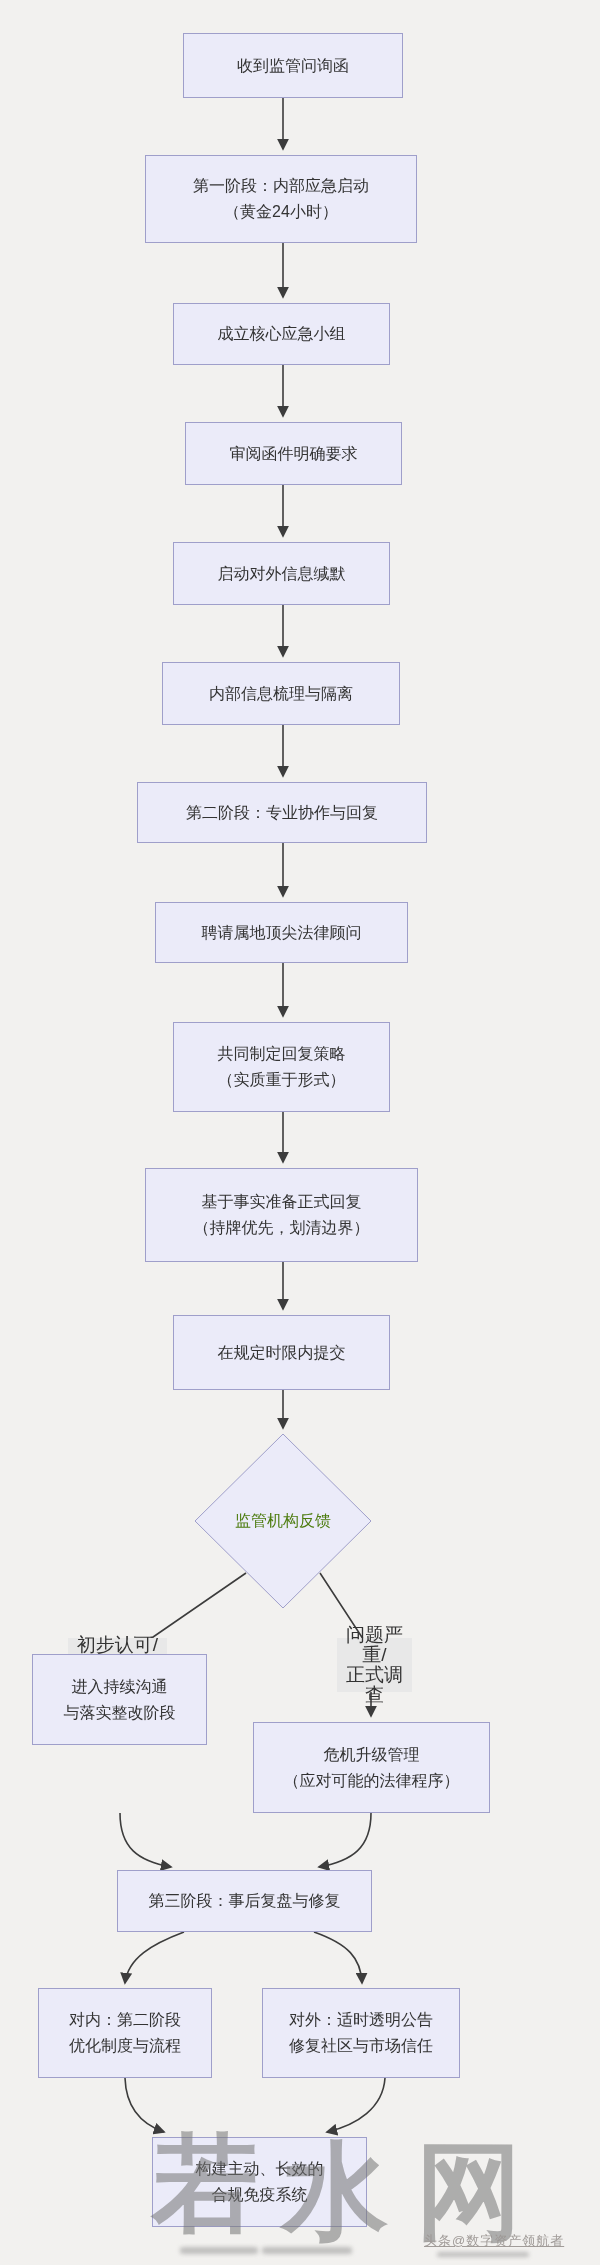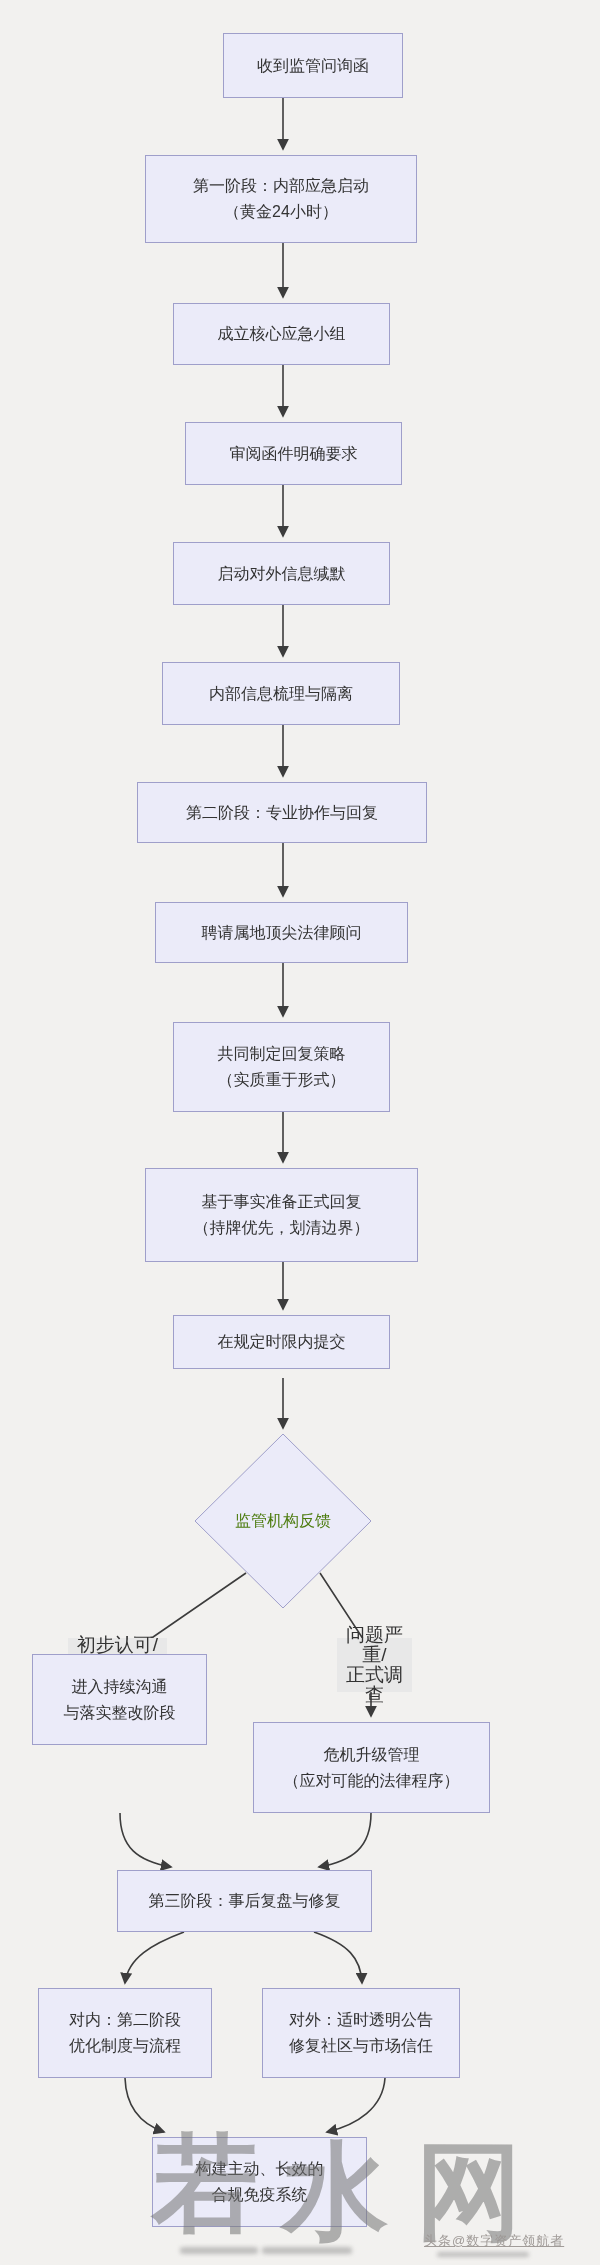--- a/index.html
+++ b/index.html
@@ -79,21 +79,21 @@
       <path d="M125,2078 C126,2108 141,2124 164,2132" marker-end="url(#arrow)"></path>
       <path d="M385,2078 C383,2108 357,2125 327,2132" marker-end="url(#arrow)"></path>
     </g>
   </svg>
 
   <div class="edge-label" style="left:68px;top:1638px;width:99px;height:54px;">初步认可/
 要求补充材料</div>
   <div class="edge-label" style="left:337px;top:1638px;width:75px;height:54px;">问题严重/
 正式调查</div>
 
-  <div class="node" style="left:183px;top:33px;width:180px;height:65px;margin-left:40px;">收到监管问询函</div>
+  <div class="node" style="left:183px;top:33px;width:220px;height:65px;">收到监管问询函</div>
 
   <div class="node" style="left:145px;top:155px;width:272px;height:88px;">第一阶段：内部应急启动
 （黄金24小时）</div>
 
   <div class="node" style="left:173px;top:303px;width:217px;height:62px;">成立核心应急小组</div>
 
   <div class="node" style="left:173px;top:422px;width:217px;height:63px;margin-left:12px;">审阅函件明确要求</div>
 
   <div class="node" style="left:173px;top:542px;width:217px;height:63px;">启动对外信息缄默</div>
 
@@ -102,21 +102,21 @@
   <div class="node" style="left:137px;top:782px;width:290px;height:61px;">第二阶段：专业协作与回复</div>
 
   <div class="node" style="left:155px;top:902px;width:253px;height:61px;">聘请属地顶尖法律顾问</div>
 
   <div class="node" style="left:173px;top:1022px;width:217px;height:90px;">共同制定回复策略
 （实质重于形式）</div>
 
   <div class="node" style="left:145px;top:1168px;width:273px;height:94px;">基于事实准备正式回复
 （持牌优先，划清边界）</div>
 
-  <div class="node" style="left:173px;top:1315px;width:217px;height:54px;">在规定时限内提交</div>
+  <div class="node" style="left:173px;top:1315px;width:217px;height:75px;">在规定时限内提交</div>
 
   <div class="diamond-text" style="left:195px;top:1493px;width:176px;height:56px;">监管机构反馈</div>
 
   <div class="node" style="left:32px;top:1654px;width:175px;height:91px;">进入持续沟通
 与落实整改阶段</div>
 
   <div class="node" style="left:253px;top:1722px;width:237px;height:91px;">危机升级管理
 （应对可能的法律程序）</div>
 
   <div class="node" style="left:117px;top:1870px;width:255px;height:62px;">第三阶段：事后复盘与修复</div>

